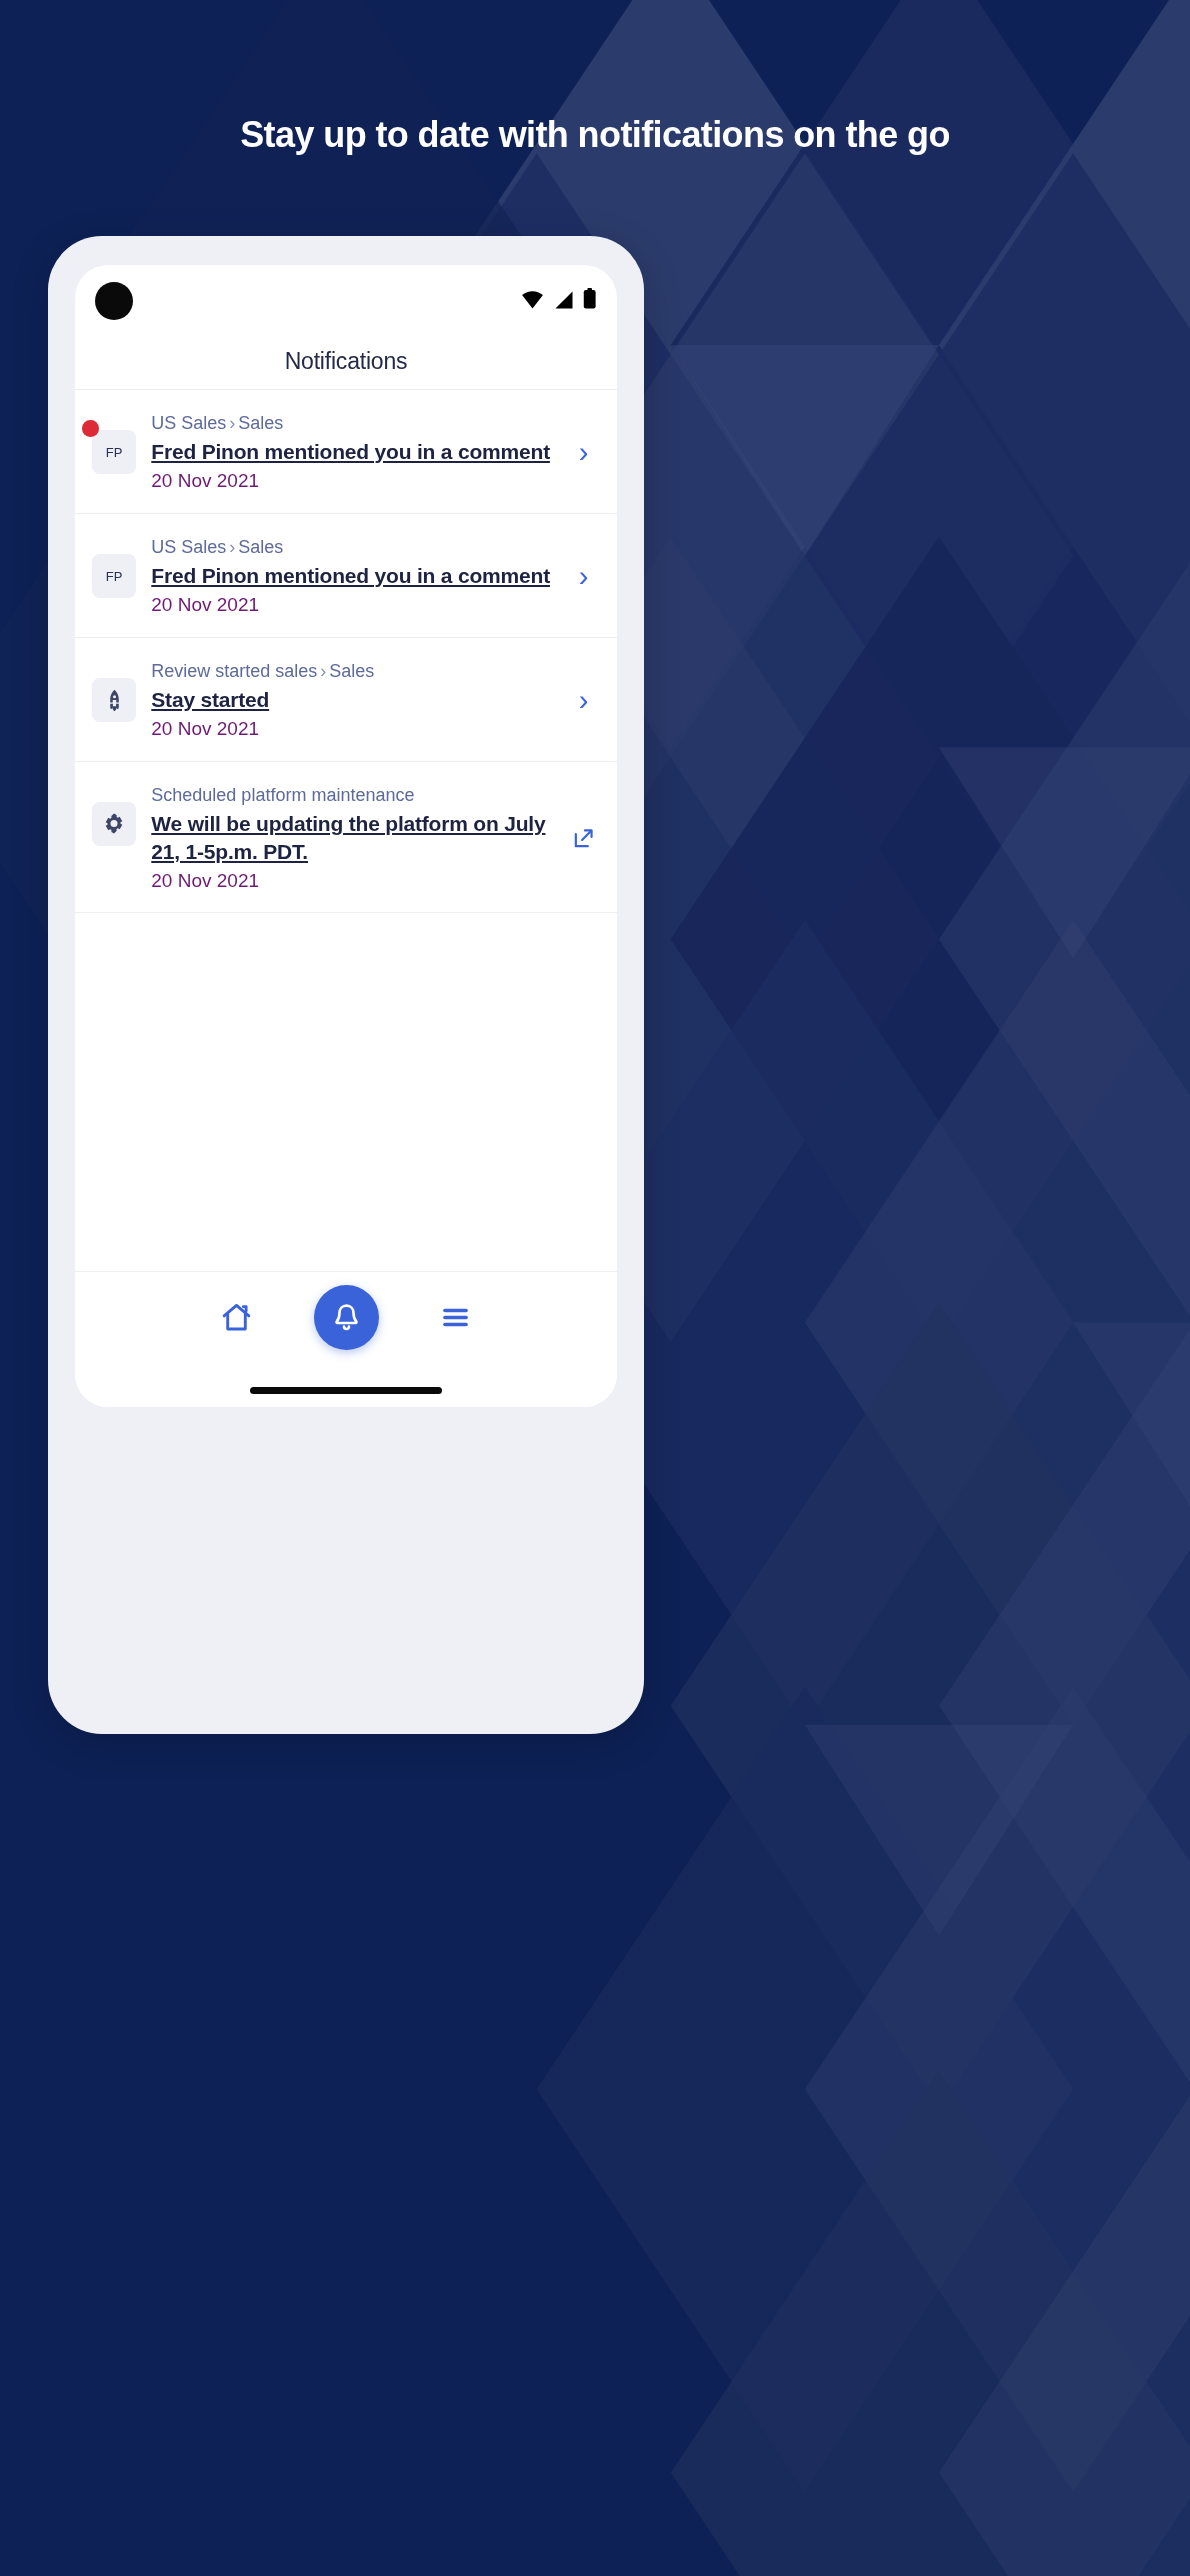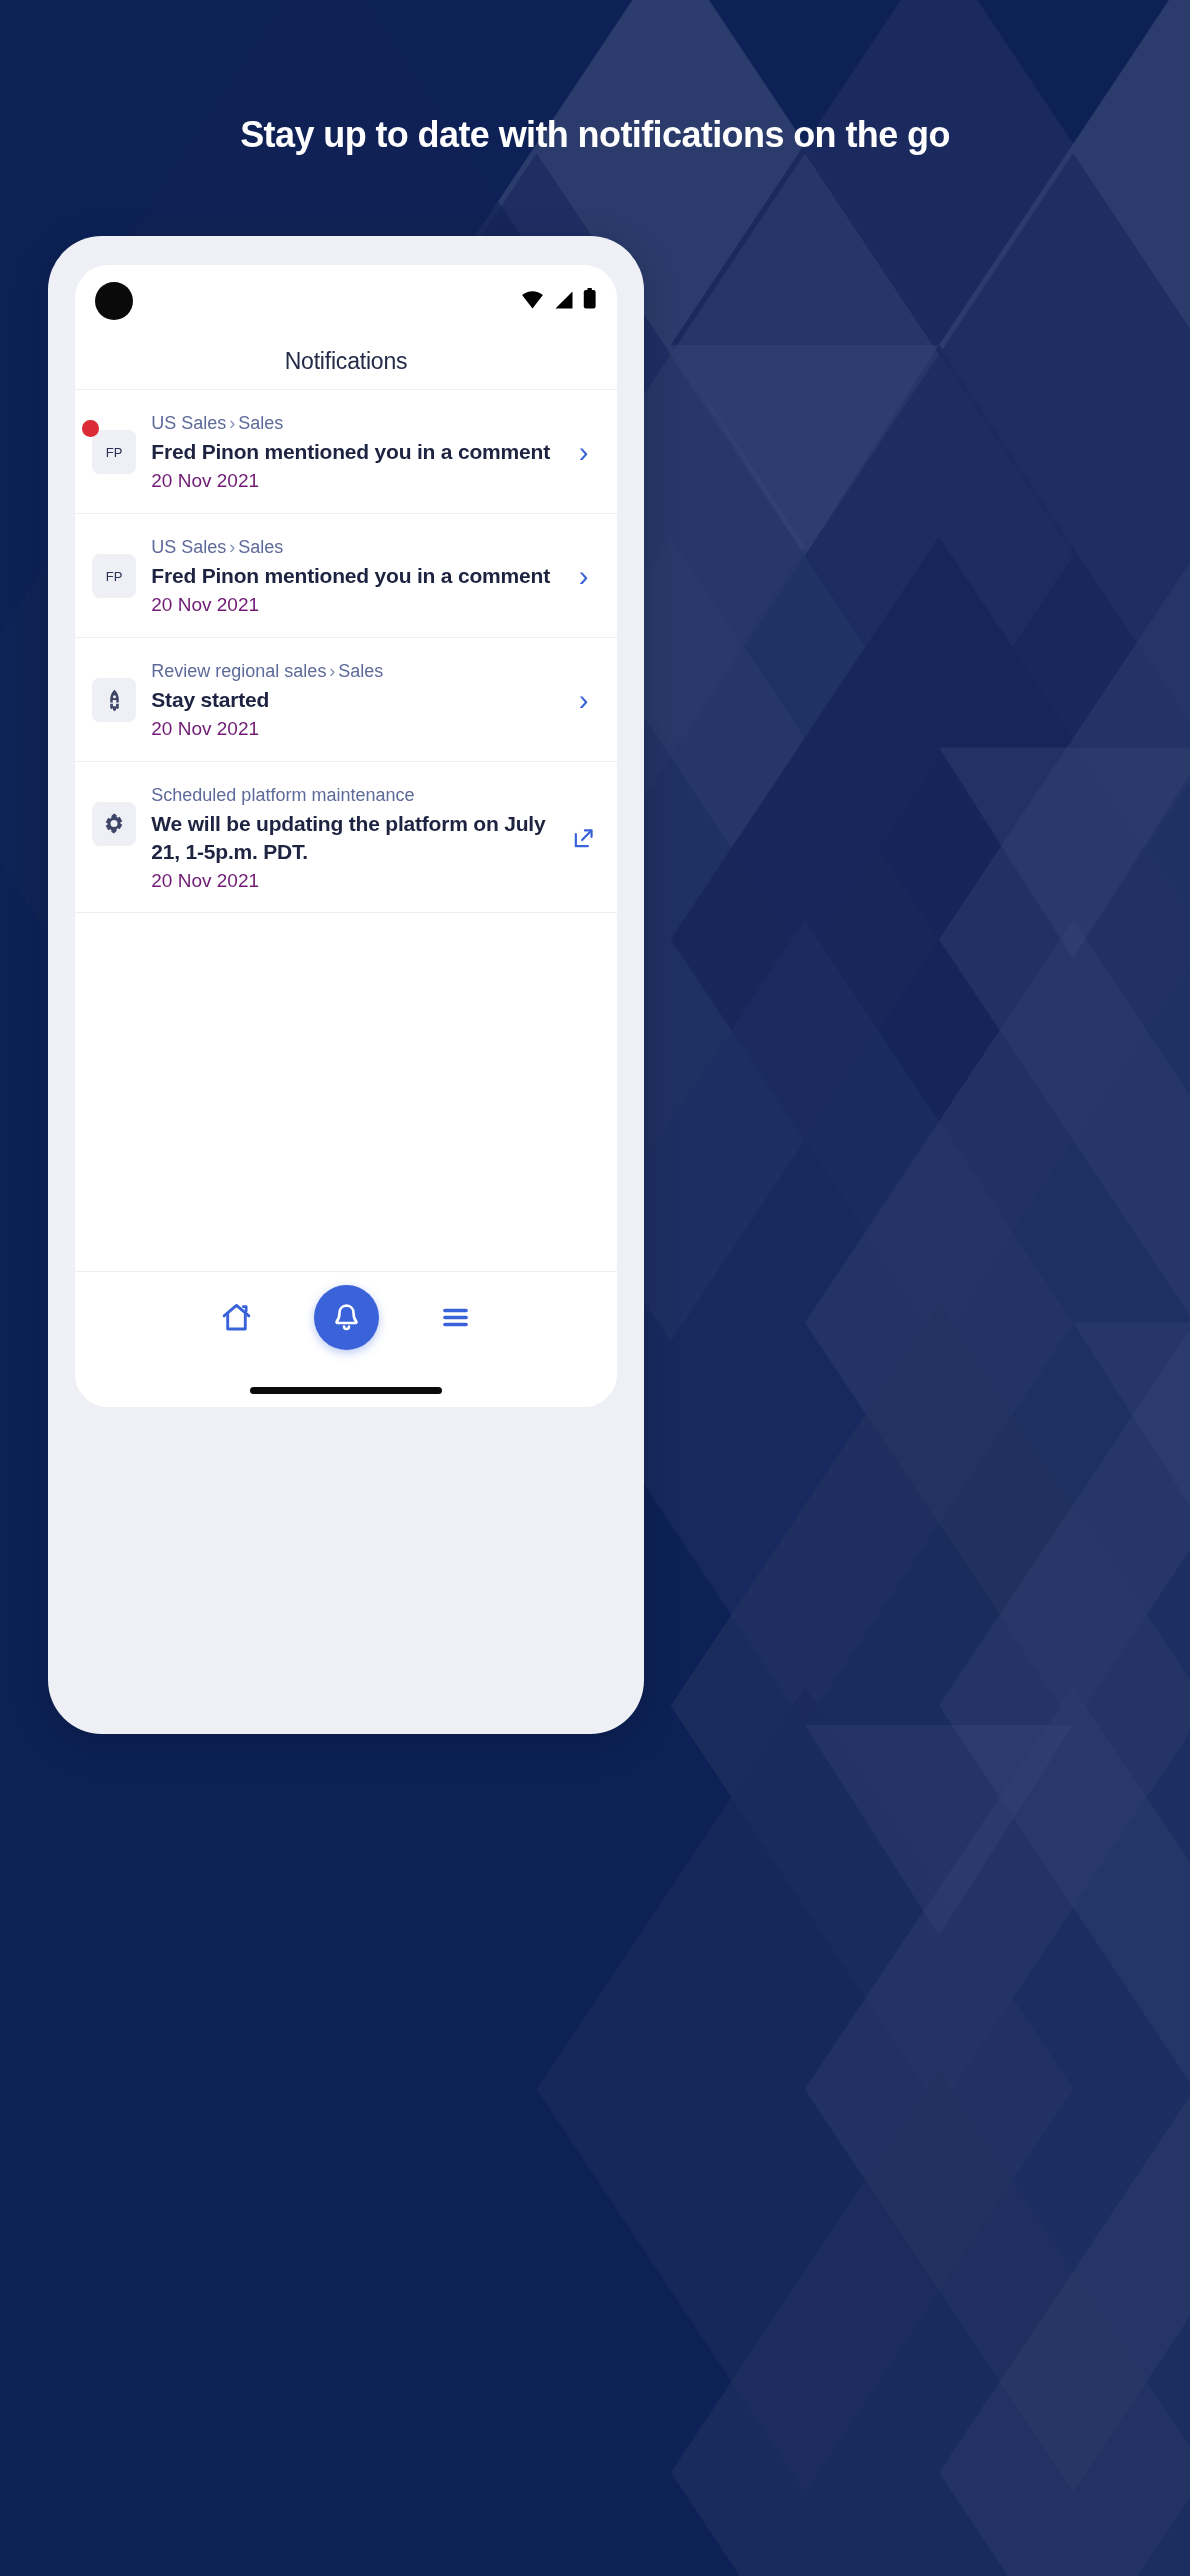--- a/index.html
+++ b/index.html
@@ -96,20 +96,21 @@
   .notif-body { flex:1 1 auto; min-width:0; padding-right:5.8px; }
   .breadcrumb {
     font-size:18px; color:#5d6a9a; line-height:1.35;
     margin-bottom:2.9px; font-weight:400;
   }
   .breadcrumb .sep { color:#8590b5; padding:0 2.9px; }
   .notif-title {
     font-size:21px; font-weight:700; color:#1d2340;
     line-height:1.3; letter-spacing:-0.2px;
     margin-bottom:2.9px;
+    text-decoration:underline;
   }
   .notif-date {
     font-size:19px; color:#701a75; line-height:1.35;
   }
   .notif-action {
     flex:0 0 33px; display:flex; align-items:center;
     justify-content:center; align-self:center;
     color:#3a63da;
   }
   .chev {
@@ -250,21 +251,21 @@
               <path d="M12 1.6c2.6 2.4 4.1 5.6 4.1 9.1v3.1h-2.4v-2.4h-3.4v2.4H7.9v-3.1c0-3.5 1.5-6.7 4.1-9.1z" fill="#3e4566"></path>
               <circle cx="12" cy="8.4" r="1.5" fill="#eef0f5"></circle>
               <path d="M7.9 15.1h2.6v3.4c0 .9-.4 1.6-1.3 1.6s-1.3-.7-1.3-1.6z" fill="#3e4566"></path>
               <path d="M13.5 15.1h2.6v3.4c0 .9-.4 1.6-1.3 1.6s-1.3-.7-1.3-1.6z" fill="#3e4566"></path>
               <path d="M10.5 17.6h3v3.2l-1.5 1.6-1.5-1.6z" fill="#3e4566"></path>
             </svg>
           </div>
         </div>
         <div class="notif-body">
           <div class="breadcrumb">
-            <span>Review regional sales</span><span class="sep">›</span><span>Sales</span>
+            <span>Review started sales</span><span class="sep">›</span><span>Sales</span>
           </div>
           <div class="notif-title">Stay started</div>
           <div class="notif-date">20 Nov 2021</div>
         </div>
         <div class="notif-action">
           <span class="chev">›</span>
         </div>
       </div>
 
       <div class="notif-row">

